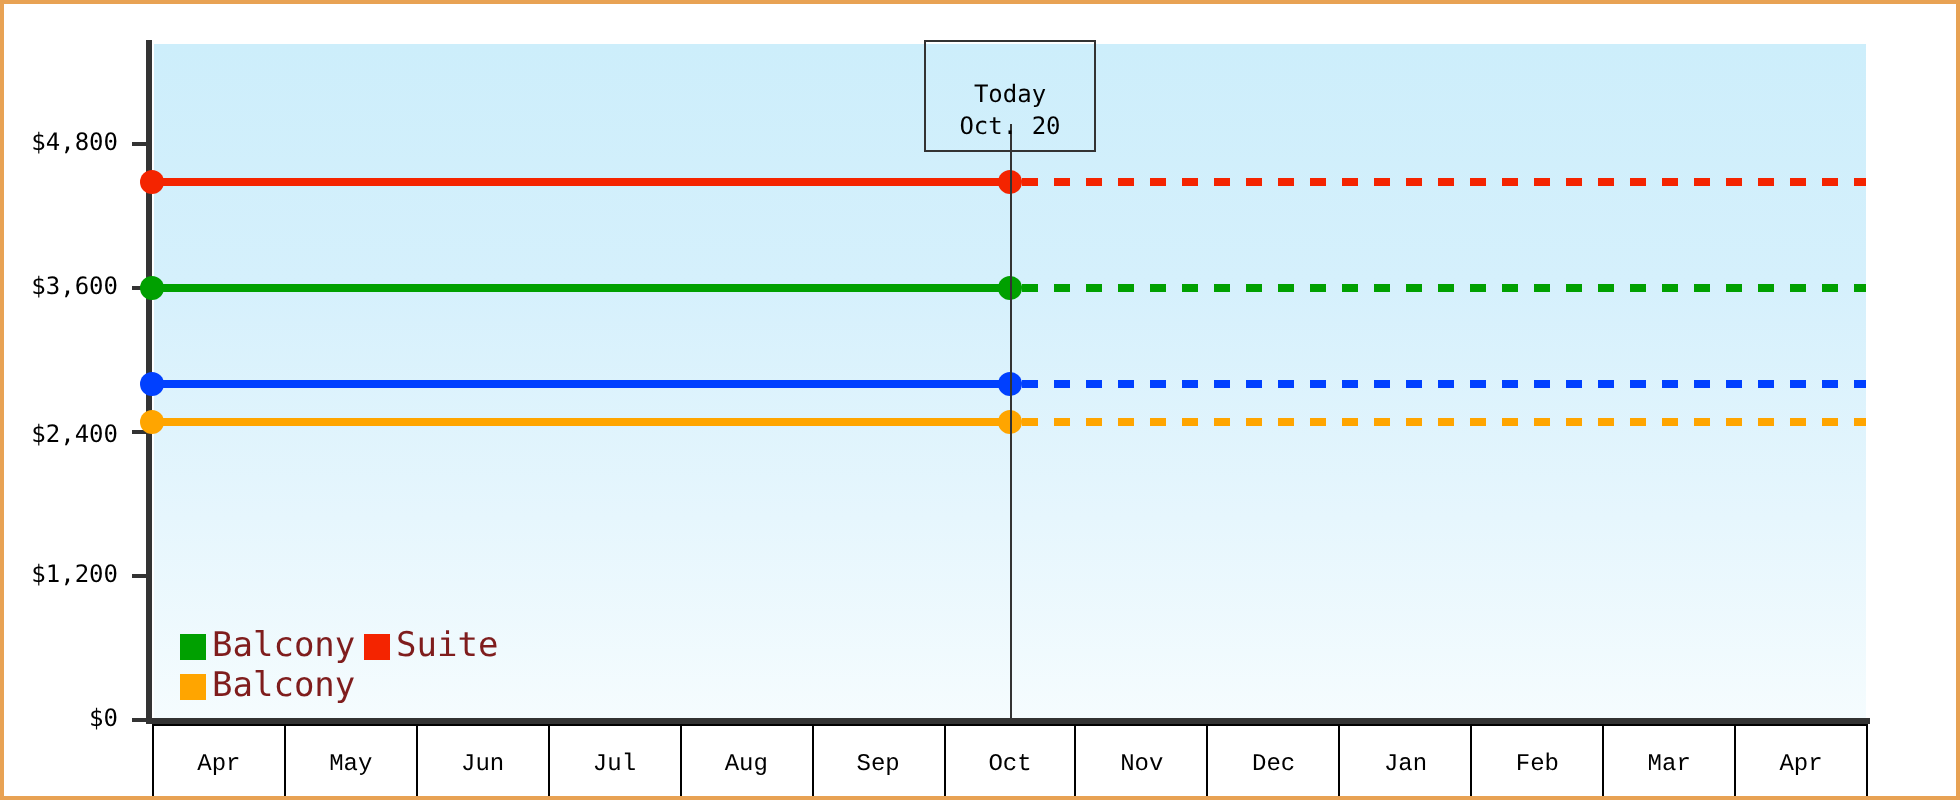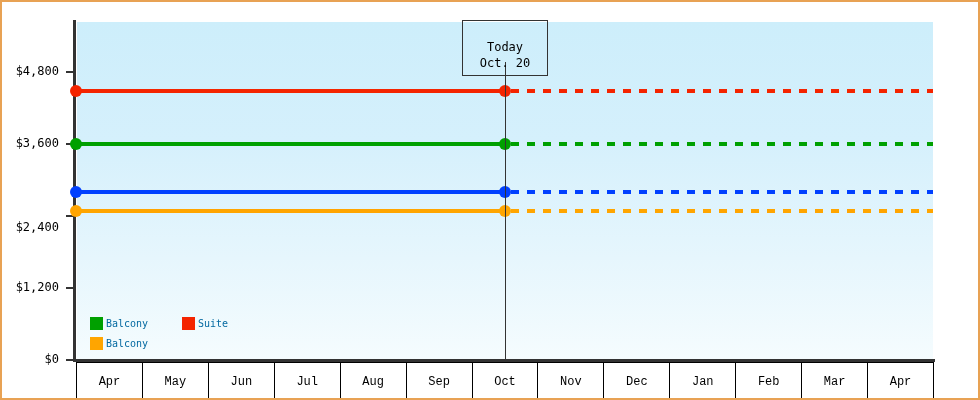--- a/index.html
+++ b/index.html
@@ -116,22 +116,22 @@
     left: 88px;
     top: 311px;
     display: grid;
     grid-template-columns: 92px auto;
     grid-auto-rows: 20px;
     column-gap: 0px;
   }
   .legend-item {
     display: flex;
     align-items: center;
-    font-size: 10px;
-    color: #0369a1;
+    font-size: 17px;
+    color: #7f1d1d;
     white-space: nowrap;
   }
   .legend-swatch {
     width: 13px;
     height: 13px;
     margin-right: 3px;
     flex: 0 0 auto;
   }
 
   
@@ -171,21 +171,21 @@
   <div id="y-ticks">
       <div class="y-tick" style="top: 69px;"></div>
       <div class="y-tick" style="top: 141px;"></div>
       <div class="y-tick" style="top: 213px;"></div>
       <div class="y-tick" style="top: 285px;"></div>
       <div class="y-tick" style="top: 357px;"></div>
     </div>
   <div id="y-labels">
       <div class="y-label" style="top: 62px; margin-left: 36px;">$4,800</div>
       <div class="y-label" style="top: 134px;">$3,600</div>
-      <div class="y-label" style="top: 218px;">$2,400</div>
+      <div class="y-label" style="top: 208px;">$2,400</div>
       <div class="y-label" style="top: 278px;">$1,200</div>
       <div class="y-label" style="top: 350px;">$0</div>
     </div>
 
   <div id="series-layer">
       <div class="series-solid" style="left: 75px; top: 140px; width: 428px; background: rgb(0, 160, 0);"></div>
       <div class="series-dashed" style="left: 509px; top: 140px; width: 422px; color: rgb(0, 160, 0);"></div>
       <div class="series-marker" style="left: 497px; top: 136px; background: rgb(0, 160, 0);"></div>
       <div class="series-start-marker" style="left: 68px; top: 136px; background: rgb(0, 160, 0);"></div>
       <div class="series-solid" style="left: 75px; top: 87.2px; width: 428px; background: rgb(244, 36, 0);"></div>

